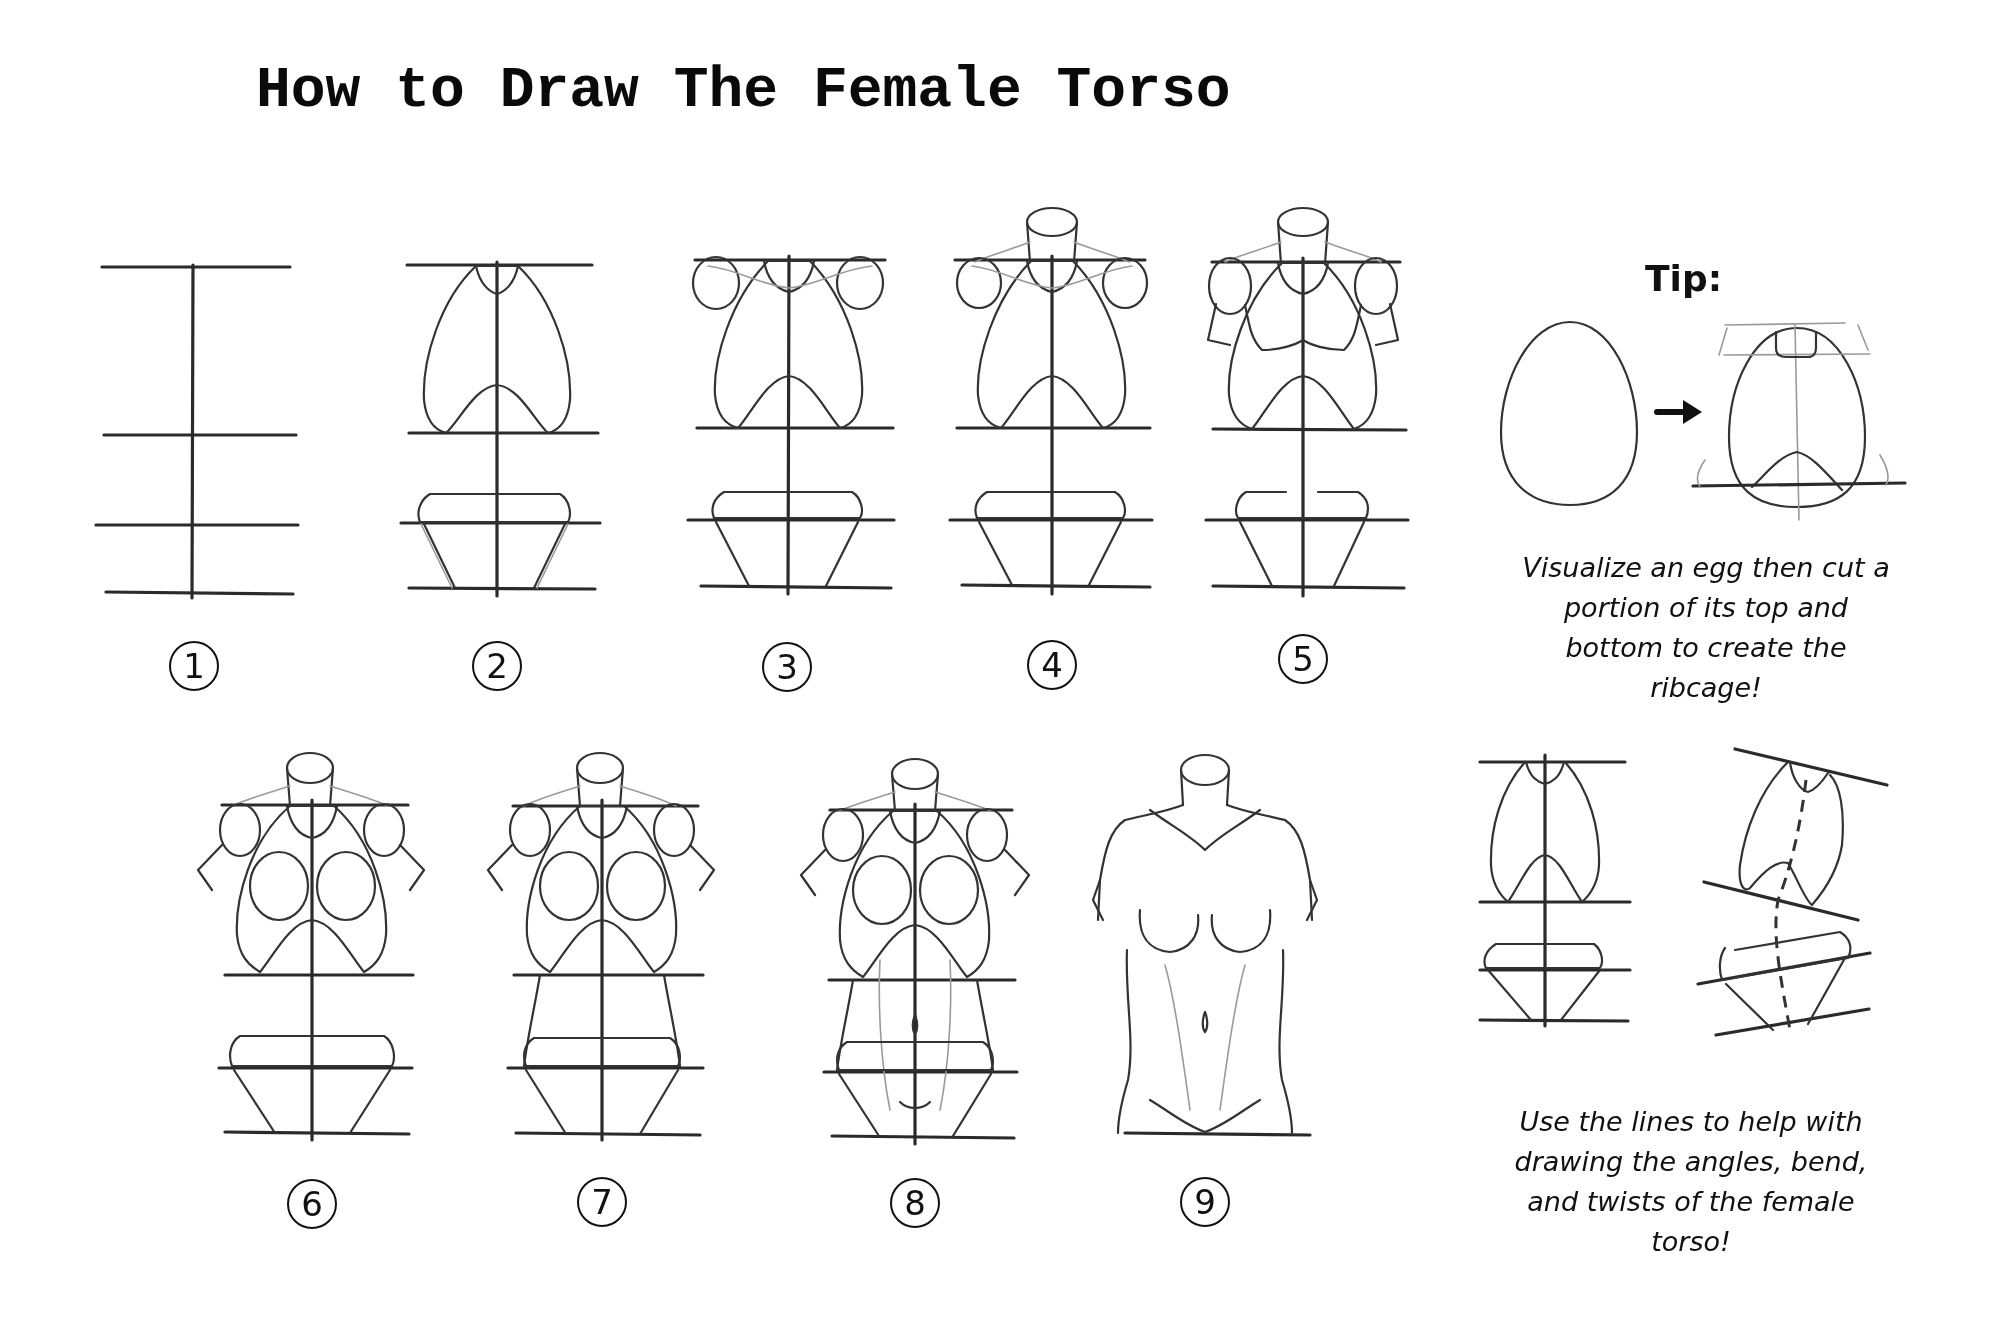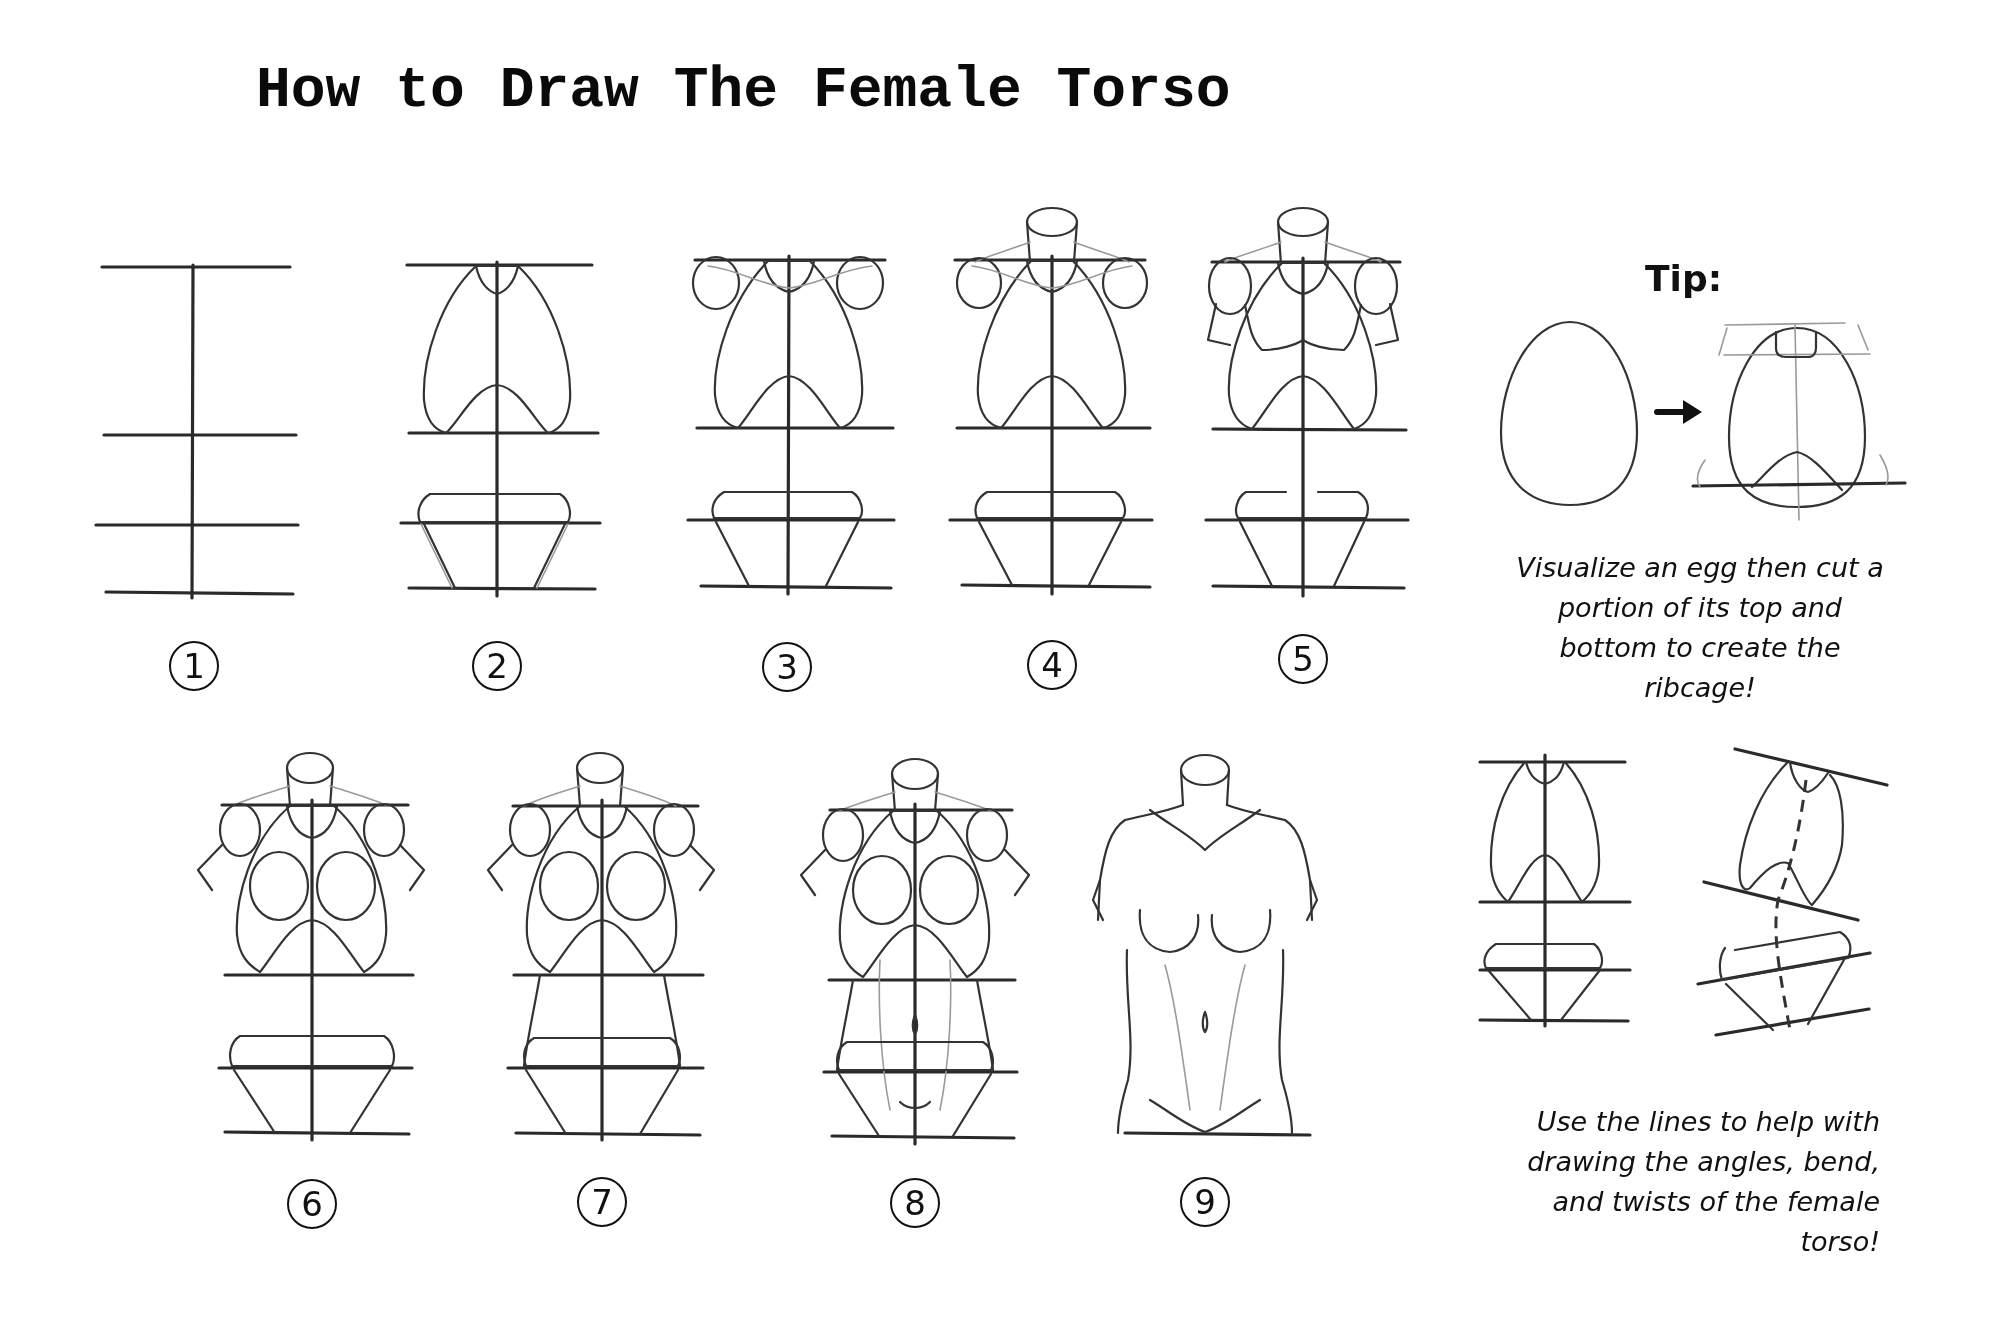--- a/index.html
+++ b/index.html
@@ -1,21 +1,21 @@
 <!DOCTYPE html>
 <html><head>
 <meta charset="utf-8">
 <style>
   html,body{margin:0;padding:0;background:#ffffff;}
   body{width:2000px;height:1333px;position:relative;overflow:hidden;font-family:"DejaVu Sans","Liberation Sans",sans-serif;color:#111;}
   #title{position:absolute;left:256px;top:58px;font-size:58px;font-weight:bold;letter-spacing:0px;color:#0a0a0a;white-space:nowrap;font-family:Liberation Mono, monospace;}
   #tip-heading{position:absolute;left:1645px;top:210px;font-size:36px;font-weight:bold;color:#111;font-family:"DejaVu Sans",sans-serif;margin-top:48px;}
-  .caption{position:absolute;text-align:center;font-style:italic;font-size:27px;line-height:40px;color:#111;font-family:"DejaVu Sans",sans-serif;}
+  .caption{position:absolute;text-align:center;font-style:italic;font-size:27px;line-height:40px;color:#111;font-family:"DejaVu Sans",sans-serif;margin-left:6px;}
   #tip-caption-1{left:1510px;top:548px;width:380px;}
-  #tip-caption-2{left:1490px;top:1102px;width:390px;text-align:right;}
+  #tip-caption-2{left:1490px;top:1102px;width:390px;}
   svg#art{position:absolute;left:0;top:0;}
   .ln{stroke:#2a2a2a;stroke-width:3.2;fill:none;stroke-linecap:round;}
   .th{stroke:#333;stroke-width:2.2;fill:none;stroke-linecap:round;stroke-linejoin:round;}
   .lt{stroke:#9a9a9a;stroke-width:1.6;fill:none;stroke-linecap:round;}
   .step-label{position:absolute;width:50px;height:50px;border:2.5px solid #111;border-radius:50%;display:flex;align-items:center;justify-content:center;font-size:34px;color:#111;box-sizing:border-box;font-family:"DejaVu Sans",sans-serif;}
 </style>
 </head>
 <body>
 
 <div id="title">How to Draw The Female Torso</div>

